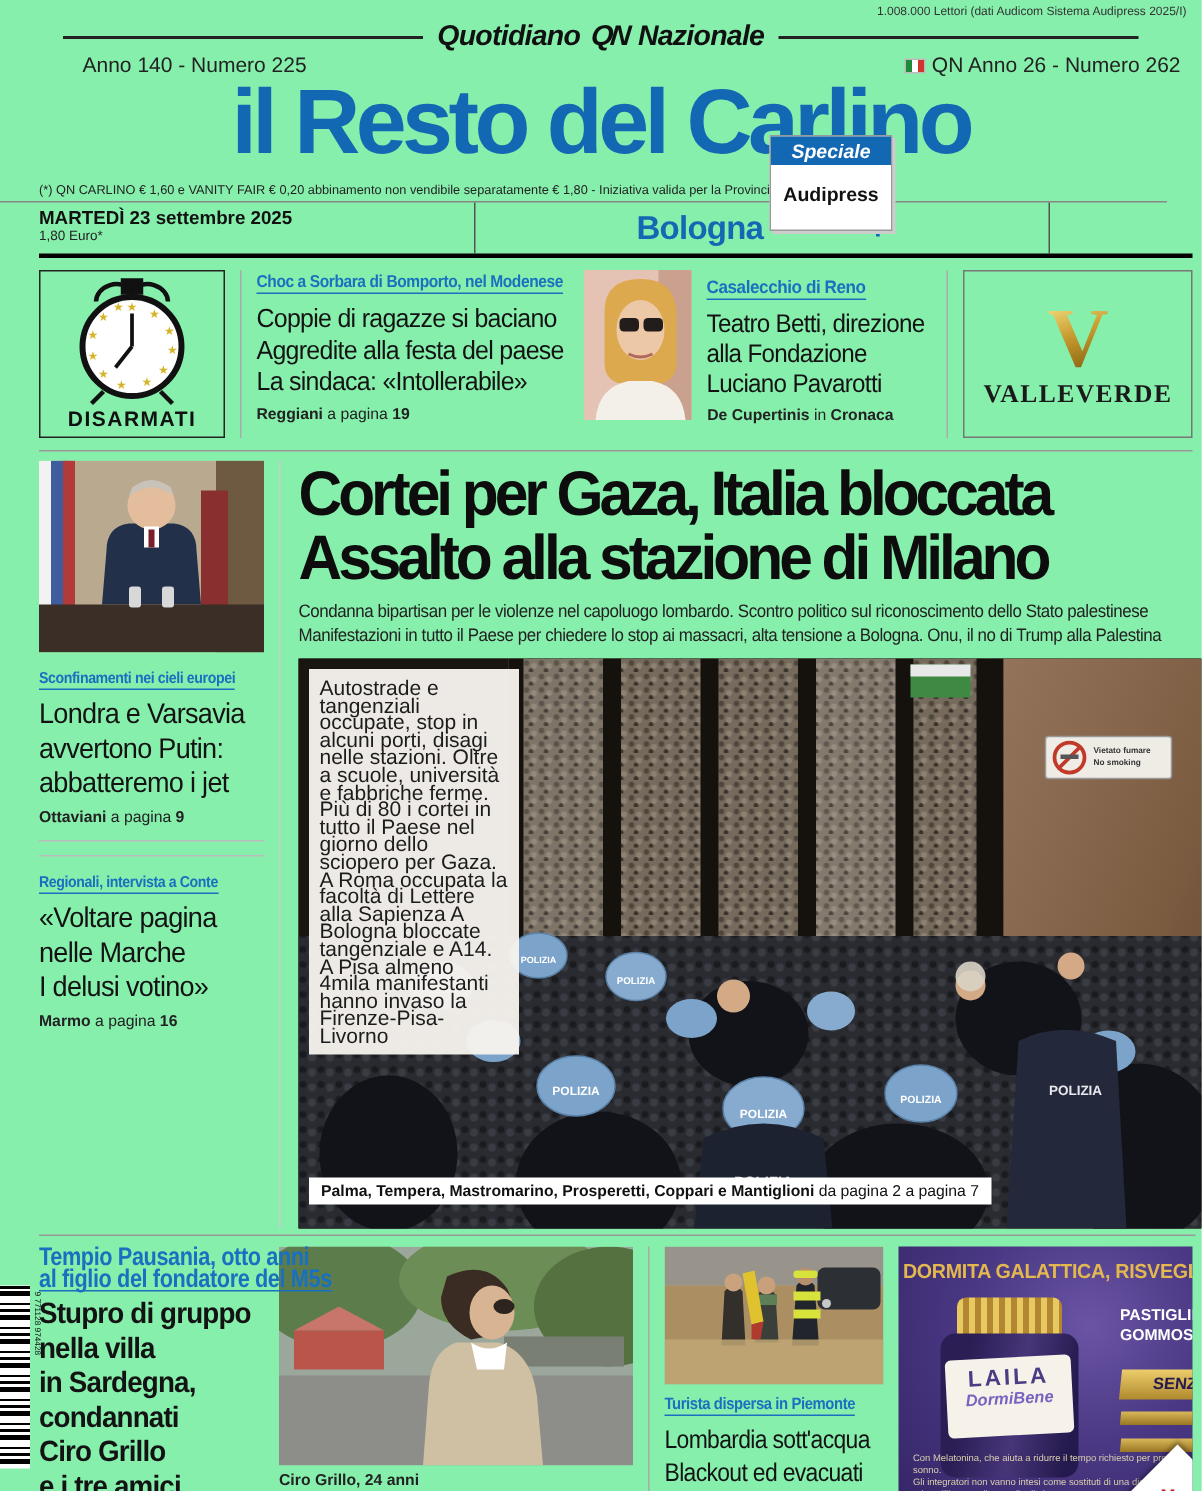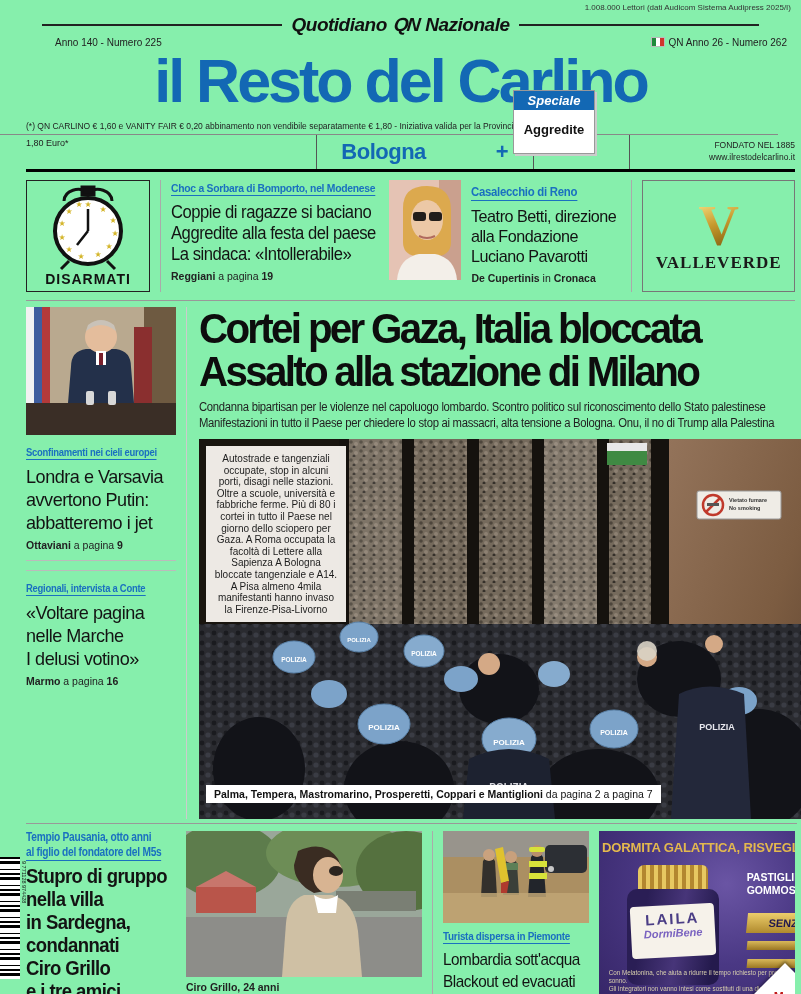--- a/index.html
+++ b/index.html
@@ -5,21 +5,21 @@
   html,body{margin:0;padding:0;background:#e8e8e8;font-family:"Liberation Sans",sans-serif;color:#111;}
   .page{position:relative;width:801px;height:994px;background:#86efac;margin:0 auto;overflow:hidden;}
 
   
   .micro{font-size:8px;color:#333;text-align:right;padding:3px 10px 0 0;height:10px;}
   .qnrow{display:flex;align-items:center;justify-content:center;gap:10px;height:20px;margin-top:2px;}
   .qnrow .hline{flex:0 0 240px;height:2px;background:#222;}
   .qnlogo{display:flex;align-items:center;gap:7px;}
   .qnlogo .qword{font-size:19px;font-weight:700;font-style:italic;letter-spacing:-0.5px;}
   .qnlogo .qmark{font-size:19px;font-weight:800;font-style:italic;letter-spacing:-2px;transform:skewX(-6deg);}
-  .annorow{display:flex;justify-content:space-between;font-size:10px;color:#222;padding:2px 14px 0 55px;height:12px;gap:24px;}
+  .annorow{display:flex;justify-content:space-between;font-size:14px;color:#222;padding:2px 14px 0 55px;height:12px;align-items:center;gap:24px;}
   .flag{display:inline-block;width:12px;height:8px;vertical-align:-1px;margin-right:4px;background:linear-gradient(90deg,#1f8a3b 0 33%,#fff 33% 66%,#d0342c 66%);border:0.5px solid #bbb;}
   .masthead{font-size:61px;line-height:64px;font-weight:800;letter-spacing:-3px;color:#1368b4;text-align:center;margin-top:0;height:70px;}
   .speciale{position:absolute;left:513px;top:90px;width:80px;height:62px;border:1px solid #999;background:#fff;box-shadow:2px 2px 0 #ccc;z-index:5;}
   .speciale .sp-top{background:#1368b4;color:#fff;font-weight:700;font-style:italic;font-size:13px;text-align:center;padding:2px 0;}
   .speciale .sp-bot{color:#111;font-weight:700;font-size:13px;text-align:center;padding-top:12px;}
   .fineprint{font-size:8.5px;color:#222;padding:2px 0 3px 26px;border-bottom:1px solid #888;width:752px;margin-left:0;}
   .daterow{display:flex;align-items:stretch;height:34px;border-bottom:3px solid #000;margin:0 6px 0 26px;}
   .d1{width:290px;padding-top:3px;}
   .d1 .date{font-weight:700;font-size:12.5px;}
   .d1 .price{font-size:9px;color:#222;}
@@ -59,30 +59,30 @@
   .sb-art{padding-top:7px;}
   .sb-art .shl{font-size:19px;line-height:23px;margin-top:5px;}
   .sb-art .shlb{font-size:18px;line-height:22px;font-weight:800;margin-top:5px;letter-spacing:-0.4px;}
   .sb-hr{border:none;border-top:1px solid #bbb;margin:9px 0 0 0;}
   .mainart{flex:1;}
   .h1line{display:block;font-size:42px;line-height:43px;font-weight:800;letter-spacing:-2.8px;color:#0d0d0d;white-space:nowrap;transform:scaleX(0.96);transform-origin:0 50%;}
   .deck{margin-top:6px;}
   .deckline{display:block;font-size:12px;line-height:16px;color:#222;white-space:nowrap;letter-spacing:-0.3px;transform:scaleX(0.94);transform-origin:0 50%;}
   .photo{position:relative;width:607px;height:380px;margin-top:8px;background:#231f1c;}
   .photo svg{position:absolute;inset:0;}
-  .inset{position:absolute;left:7px;top:7px;width:126px;background:rgba(246,243,237,0.96);padding:7px 7px;font-size:10px;line-height:11.6px;color:#1c1c1c;text-align:center;}
+  .inset{position:absolute;left:7px;top:7px;width:126px;background:rgba(246,243,237,0.96);padding:7px 7px;font-size:14px;line-height:11.6px;color:#1c1c1c;}
   .pcap{position:absolute;left:7px;bottom:16px;background:#fff;padding:3px 8px;font-size:10.5px;color:#111;white-space:nowrap;}
   .pcap b{font-weight:800;}
 
   
   .bottomrow{position:relative;display:flex;margin:7px 6px 0 26px;gap:10px;height:184px;}
   .barcode{position:absolute;left:-26px;top:26px;width:20px;height:122px;background:repeating-linear-gradient(180deg,#000 0 2px,#fff 2px 4px,#000 4px 7px,#fff 7px 12px,#000 12px 13px,#fff 13px 16px);}
   .barcode .bnum{position:absolute;right:-7px;top:4px;writing-mode:vertical-rl;font-size:5.5px;color:#111;background:transparent;}
   .b1{width:150px;}
-  .b1 .bk{font-size:12px;line-height:13.5px;}
+  .b1 .bk{font-size:17px;line-height:13.5px;}
   .b1 .bhl{font-size:19.5px;line-height:23px;font-weight:800;letter-spacing:-0.6px;margin-top:4px;}
   .bphoto{width:236px;}
   .bphoto .pic{width:236px;height:146px;overflow:hidden;}
   .pcaption{font-size:10.5px;font-weight:700;color:#222;margin-top:4px;}
   .b2{width:146px;}
   .b2 .pic{width:146px;height:92px;overflow:hidden;}
   .b2 .bk{font-size:11px;margin-top:7px;}
   .b2 .bhl{font-size:17px;line-height:22px;margin-top:5px;}
   .laila{position:relative;width:306px;height:176px;background:radial-gradient(circle at 65% 30%,#6a55a4 0%,#4a3884 45%,#352566 100%);overflow:hidden;color:#fff;}
   .laila .adhead{font-size:13.5px;font-weight:800;color:#e3b84e;text-align:center;margin-top:9px;letter-spacing:-0.2px;white-space:nowrap;transform:scaleX(0.97);}
@@ -116,37 +116,34 @@
     <div class="hline"></div>
   </div>
   <div class="annorow">
     <span>Anno 140 - Numero 225</span>
     <span><span class="flag"></span><span>QN Anno 26 - Numero 262</span></span>
   </div>
 
   <div class="masthead">il Resto del Carlino</div>
   <div class="speciale">
     <div class="sp-top">Speciale</div>
-    <div class="sp-bot">Aggredite</div>
+    <div class="sp-bot">Audipress</div>
   </div>
   <div class="fineprint">(*) QN CARLINO € 1,60 e VANITY FAIR € 0,20 abbinamento non vendibile separatamente € 1,80 - Iniziativa valida per la Provincia di Bologna</div>
 
   <div class="daterow">
     <div class="d1">
+      <div class="date">MARTEDÌ 23 settembre 2025</div>
       <div class="price">1,80 Euro*</div>
     </div>
     <div class="d2">
       <span class="edname">Bologna</span>
       <span class="edplus">+</span>
     </div>
     <div class="dsp"></div>
-    <div class="d3">
-      <div>FONDATO NEL 1885</div>
-      <div>www.ilrestodelcarlino.it</div>
-    </div>
   </div>
 
   <div class="strip1">
     <div class="cartoon">
       <svg width="118" height="88" viewBox="0 0 118 88">
         <g stroke="#111" fill="none" stroke-width="3">
           <path d="M35 18 A14 12 0 0 1 59 10"></path>
           <path d="M59 10 A14 12 0 0 1 83 18"></path>
           <rect x="53" y="4" width="12" height="8" fill="#111"></rect>
           <line x1="40" y1="78" x2="32" y2="86"></line>

